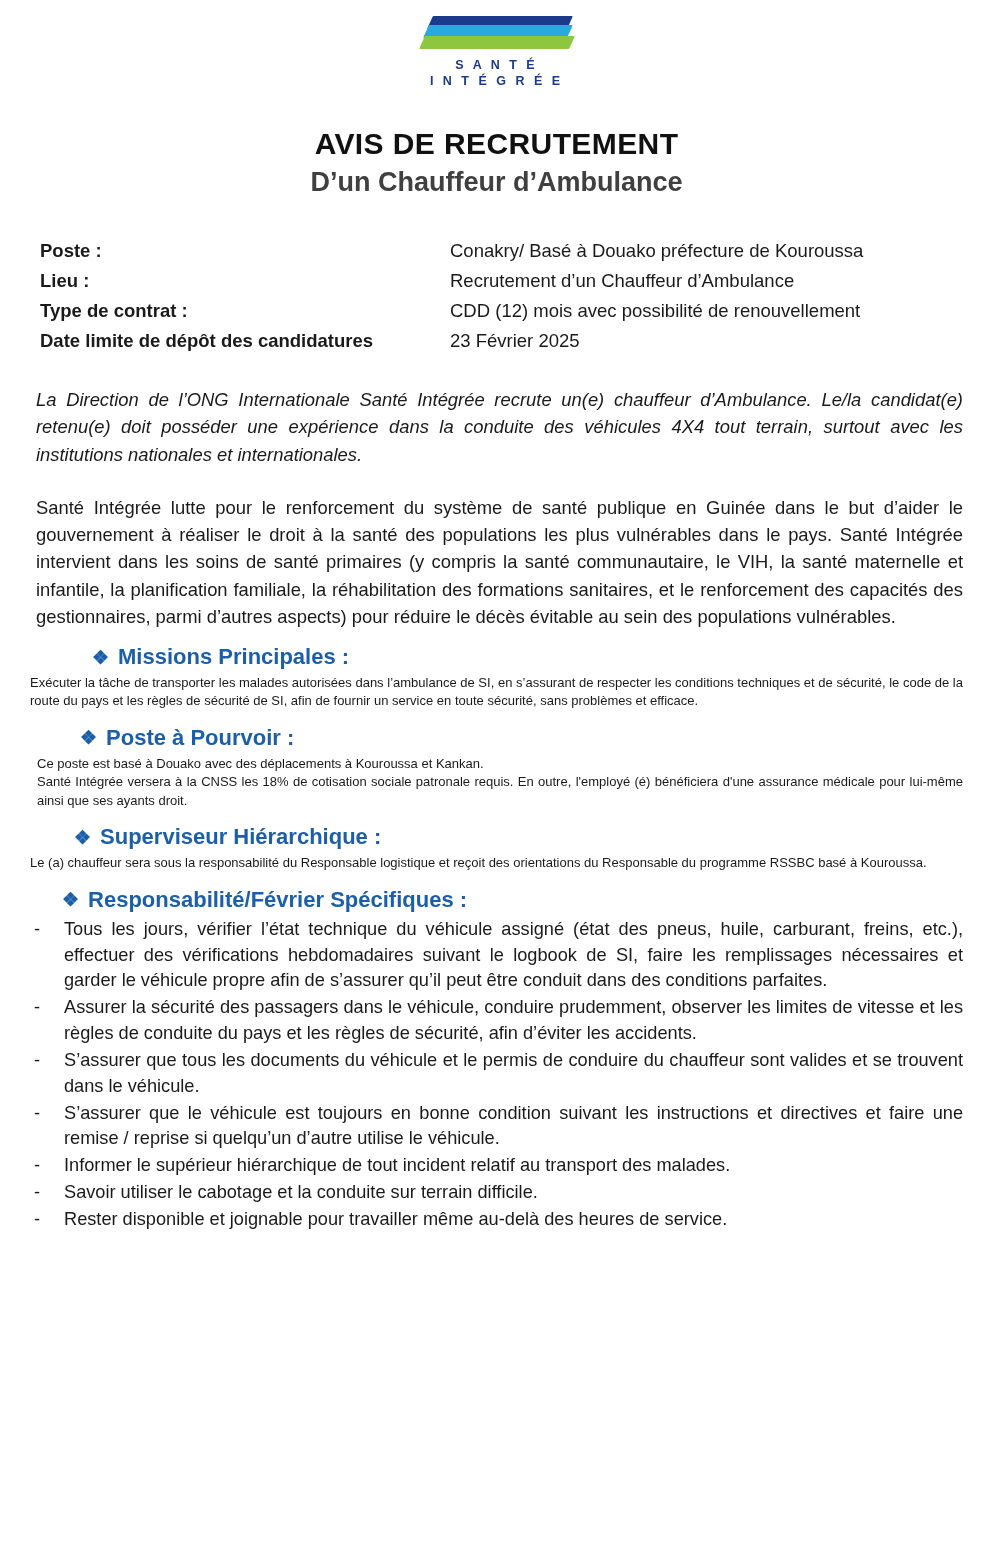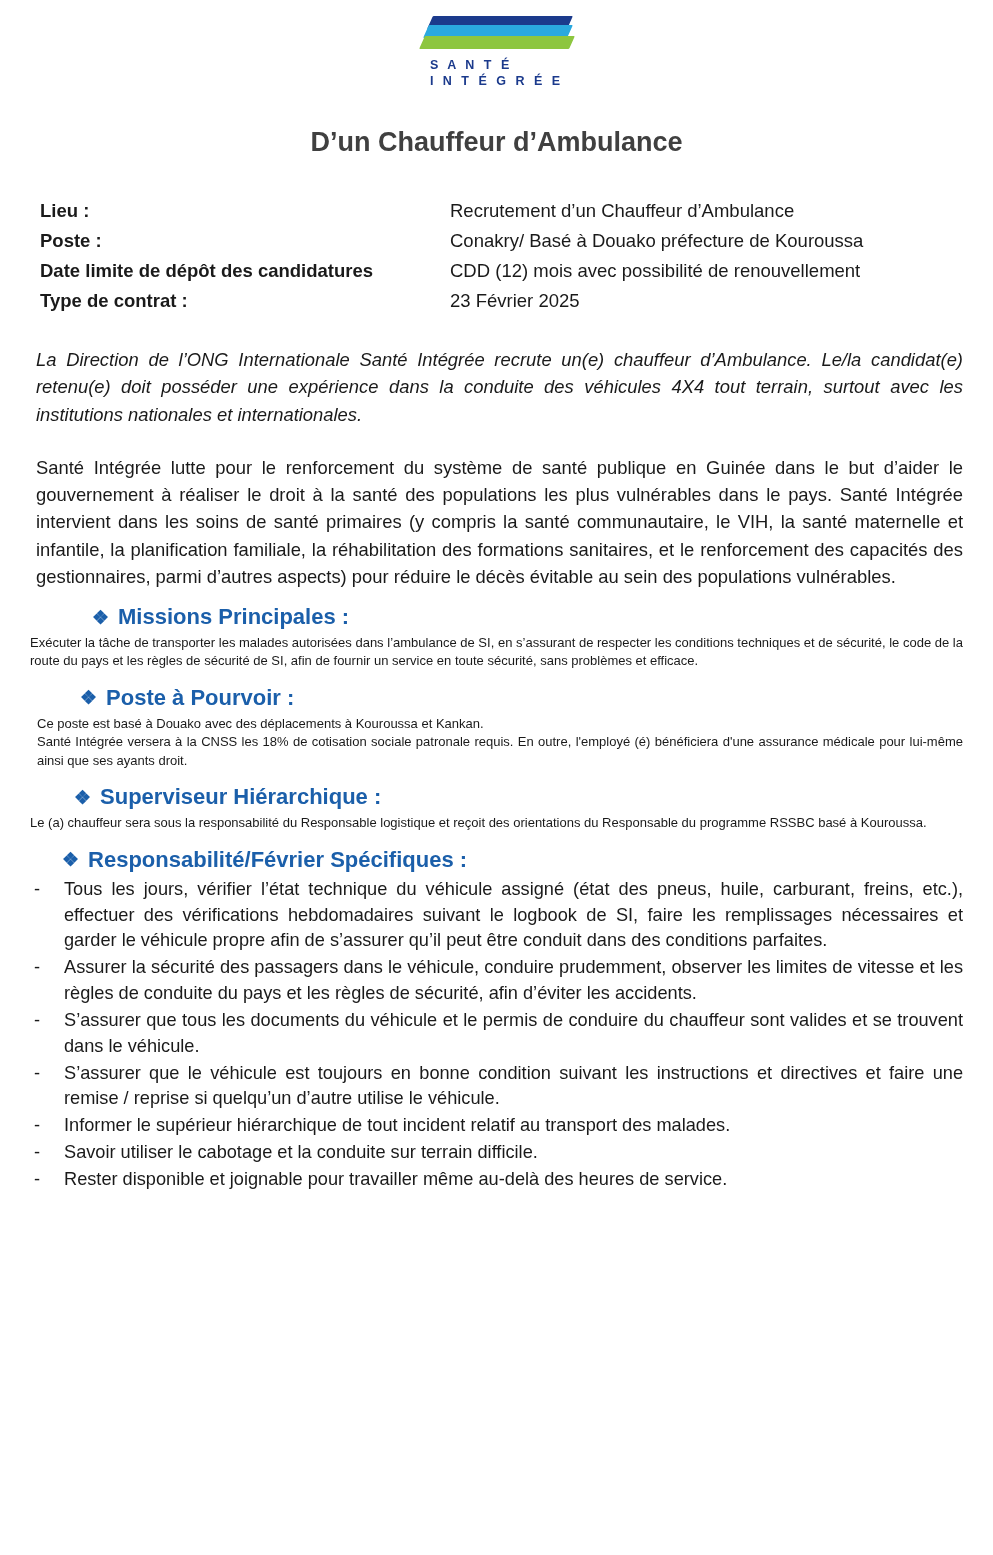--- a/index.html
+++ b/index.html
@@ -56,21 +56,21 @@
     left: 4px;
   }
   .logo-mark .bar.green {
     top: 24px;
     background: #8dc63f;
     width: 150px;
     left: 0;
   }
   .logo-text {
     margin-top: 2px;
-    text-align: left;
+    text-align: center;
     font-size: 12.5px;
     font-weight: bold;
     letter-spacing: 3px;
     color: #1b3a8c;
     line-height: 1.25;
   }
   .logo-text .l2 { display: block; }
 
   
   .title-block {
@@ -186,33 +186,34 @@
       <div class="bar blue-light"></div>
       <div class="bar green"></div>
     </div>
     <div class="logo-text">
       <span>S A N T É</span>
       <span class="l2">I N T É G R É E</span>
     </div>
   </div>
 
   <div class="title-block">
+    <div class="title-main">AVIS DE RECRUTEMENT</div>
     <div class="title-sub">D’un Chauffeur d’Ambulance</div>
   </div>
 
   <div class="meta">
     <div class="meta-labels">
+      <div>Poste :</div>
       <div>Lieu :</div>
-      <div>Poste :</div>
+      <div>Type de contrat :</div>
       <div>Date limite de dépôt des candidatures</div>
-      <div>Type de contrat :</div>
     </div>
     <div class="meta-values">
+      <div>Conakry/ Basé à Douako préfecture de Kouroussa</div>
       <div>Recrutement d’un Chauffeur d’Ambulance</div>
-      <div>Conakry/ Basé à Douako préfecture de Kouroussa</div>
       <div>CDD (12) mois avec possibilité de renouvellement</div>
       <div>23 Février 2025</div>
     </div>
   </div>
 
   <p class="para intro">La Direction de l’ONG Internationale Santé Intégrée recrute un(e) chauffeur d’Ambulance. Le/la candidat(e) retenu(e) doit posséder une expérience dans la conduite des véhicules 4X4 tout terrain, surtout avec les institutions nationales et internationales.</p>
 
   <p class="para mission-stmt">Santé Intégrée lutte pour le renforcement du système de santé publique en Guinée dans le but d’aider le gouvernement à réaliser le droit à la santé des populations les plus vulnérables dans le pays. Santé Intégrée intervient dans les soins de santé primaires (y compris la santé communautaire, le VIH, la santé maternelle et infantile, la planification familiale, la réhabilitation des formations sanitaires, et le renforcement des capacités des gestionnaires, parmi d’autres aspects) pour réduire le décès évitable au sein des populations vulnérables.</p>
 
   <div class="sec-head">

